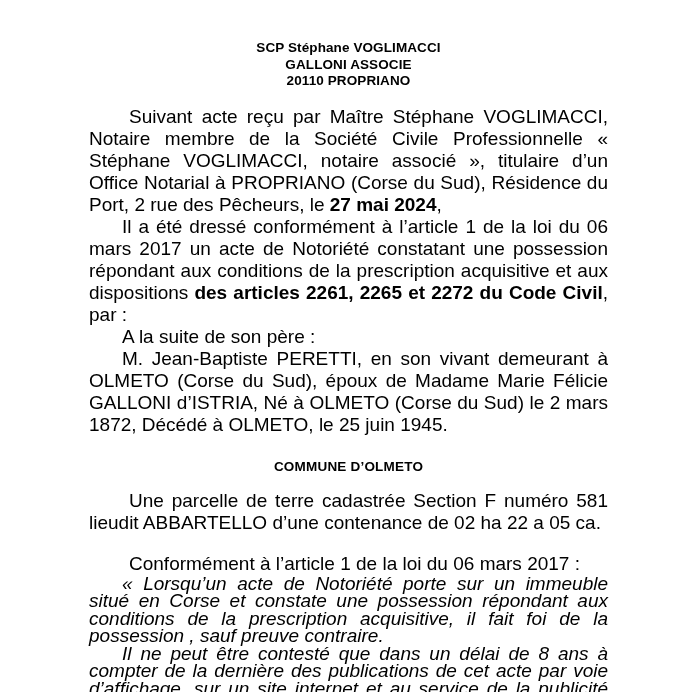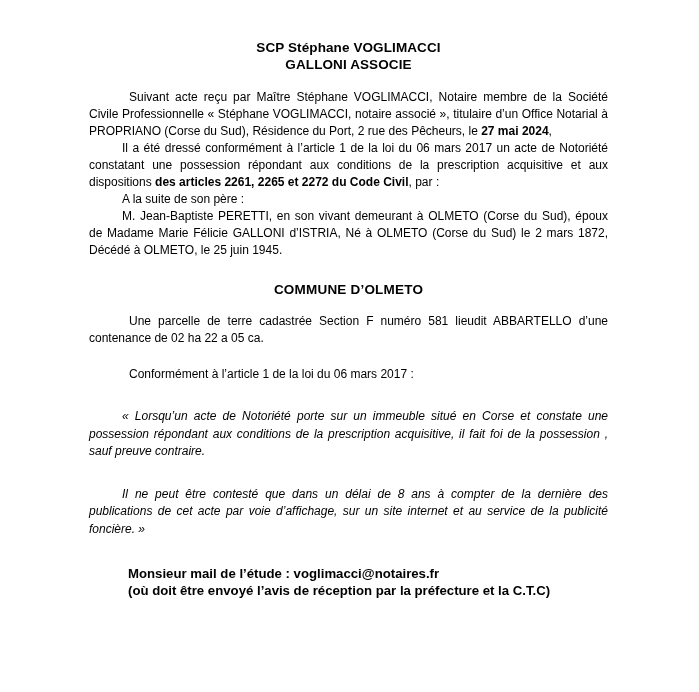--- a/index.html
+++ b/index.html
@@ -54,41 +54,40 @@
     text-align: center;
     font-weight: bold;
     font-size: 13.5px;
     letter-spacing: 0.2px;
     margin-top: 23px;
   }
 
   
   p {
     margin: 0;
-    font-size: 12px;
-    line-height: 17px;
+    font-size: 19px;
+    line-height: 22px;
     text-align: justify;
     text-justify: inter-word;
   }
   p.indent { text-indent: 40px; }
   p.indent-small { text-indent: 33px; }
 
   .gap-para   { margin-top: 16px; }
   .gap-large  { margin-top: 19px; }
   .no-justify { text-align: left; }
 
   b, .bold { font-weight: bold; }
 
   
   .quote {
     font-style: italic;
-    font-size: 12px;
+    font-size: 19px;
     line-height: 17.6px;
     text-align: justify;
-    margin-top: 25px;
   }
 
   
   .footer {
     margin-top: 26px;
     padding-left: 39px;
     font-weight: bold;
     font-size: 13.2px;
     line-height: 17.6px;
     text-align: left;
@@ -97,20 +96,21 @@
 </style>
 </head>
 <body>
 
 <div class="page">
   <div class="content">
 
     <div class="letterhead">
       <div>SCP Stéphane VOGLIMACCI</div>
       <div>GALLONI ASSOCIE</div>
+      <div>20110 PROPRIANO</div>
     </div>
 
 
     <p class="indent gap-para"><span>Suivant acte reçu par Maître Stéphane VOGLIMACCI, Notaire membre de la Société Civile Professionnelle « Stéphane VOGLIMACCI, notaire associé », titulaire d’un Office Notarial à PROPRIANO (Corse du Sud), Résidence du Port, 2 rue des Pêcheurs, le </span><b>27 mai 2024</b><span>,</span></p>
 
     <p class="indent-small"><span>Il a été dressé conformément à l’article 1 de la loi du 06 mars 2017 un acte de Notoriété constatant une possession répondant aux conditions de la prescription acquisitive et aux dispositions </span><b>des articles 2261, 2265 et 2272 du Code Civil</b><span>, par :</span></p>
 
 
     <p class="indent-small no-justify">A la suite de son père :</p>
 

